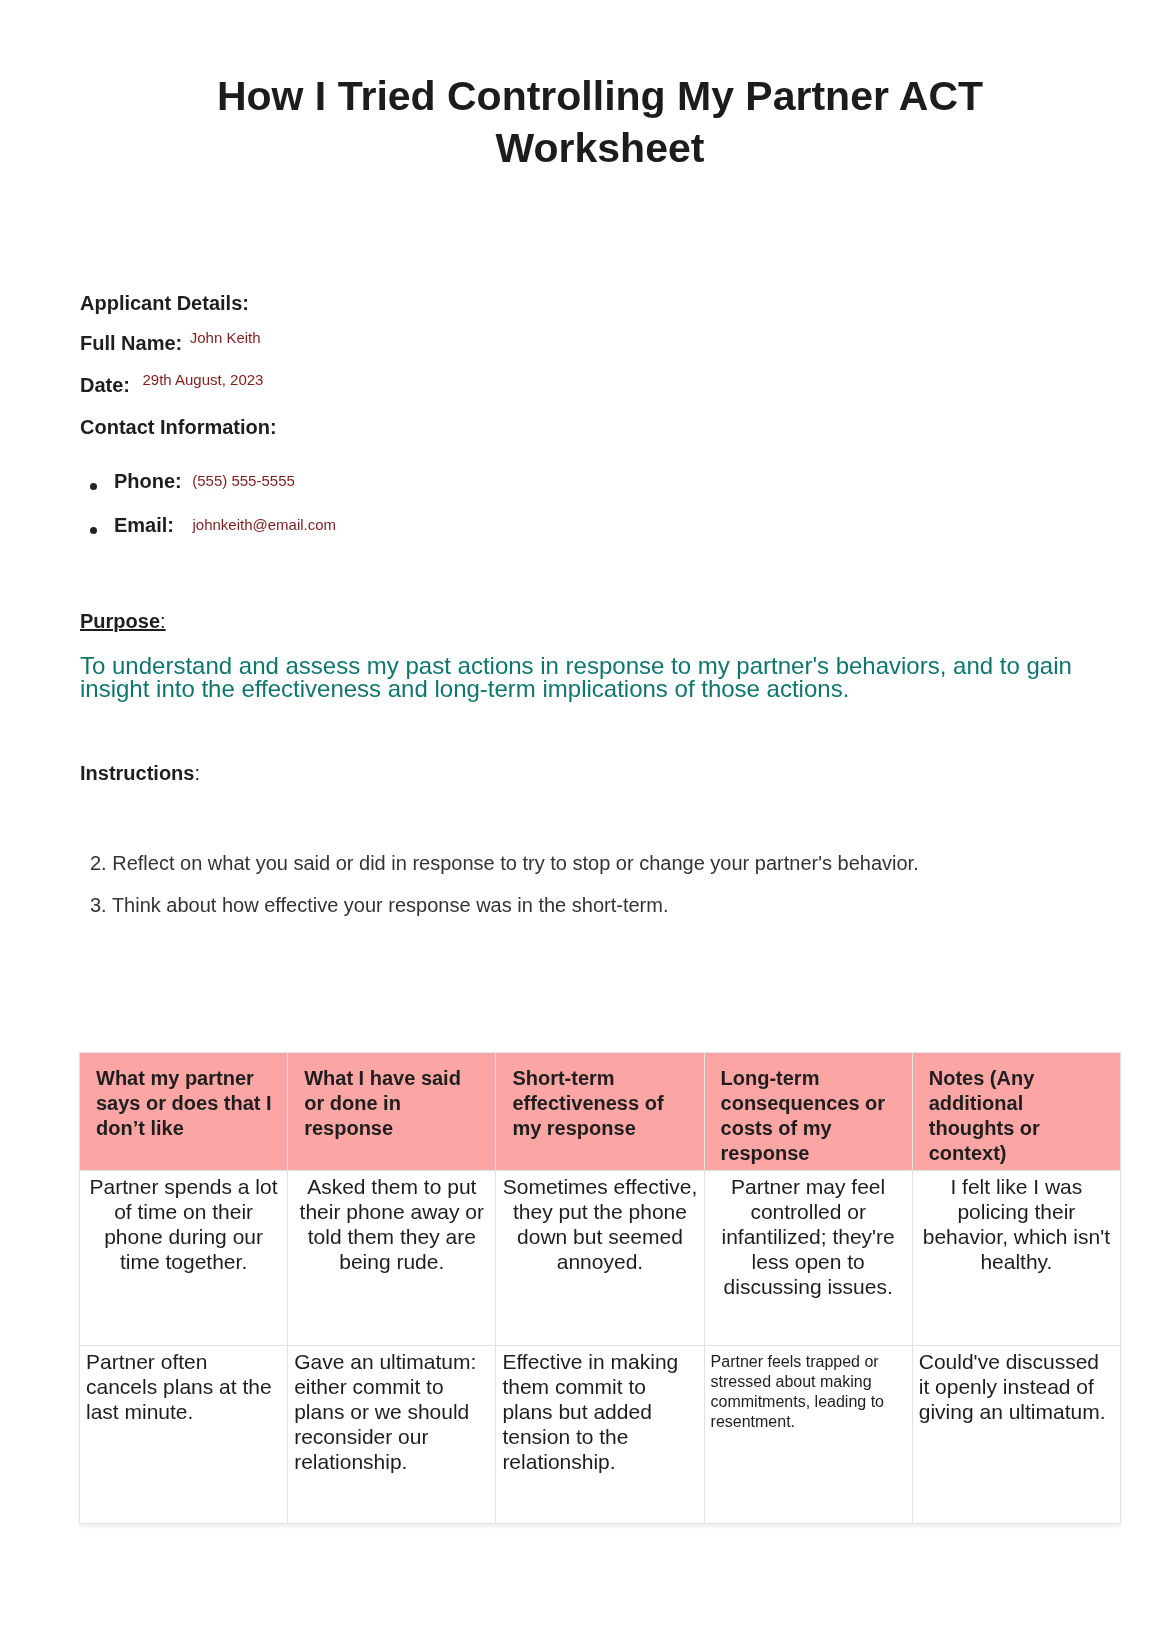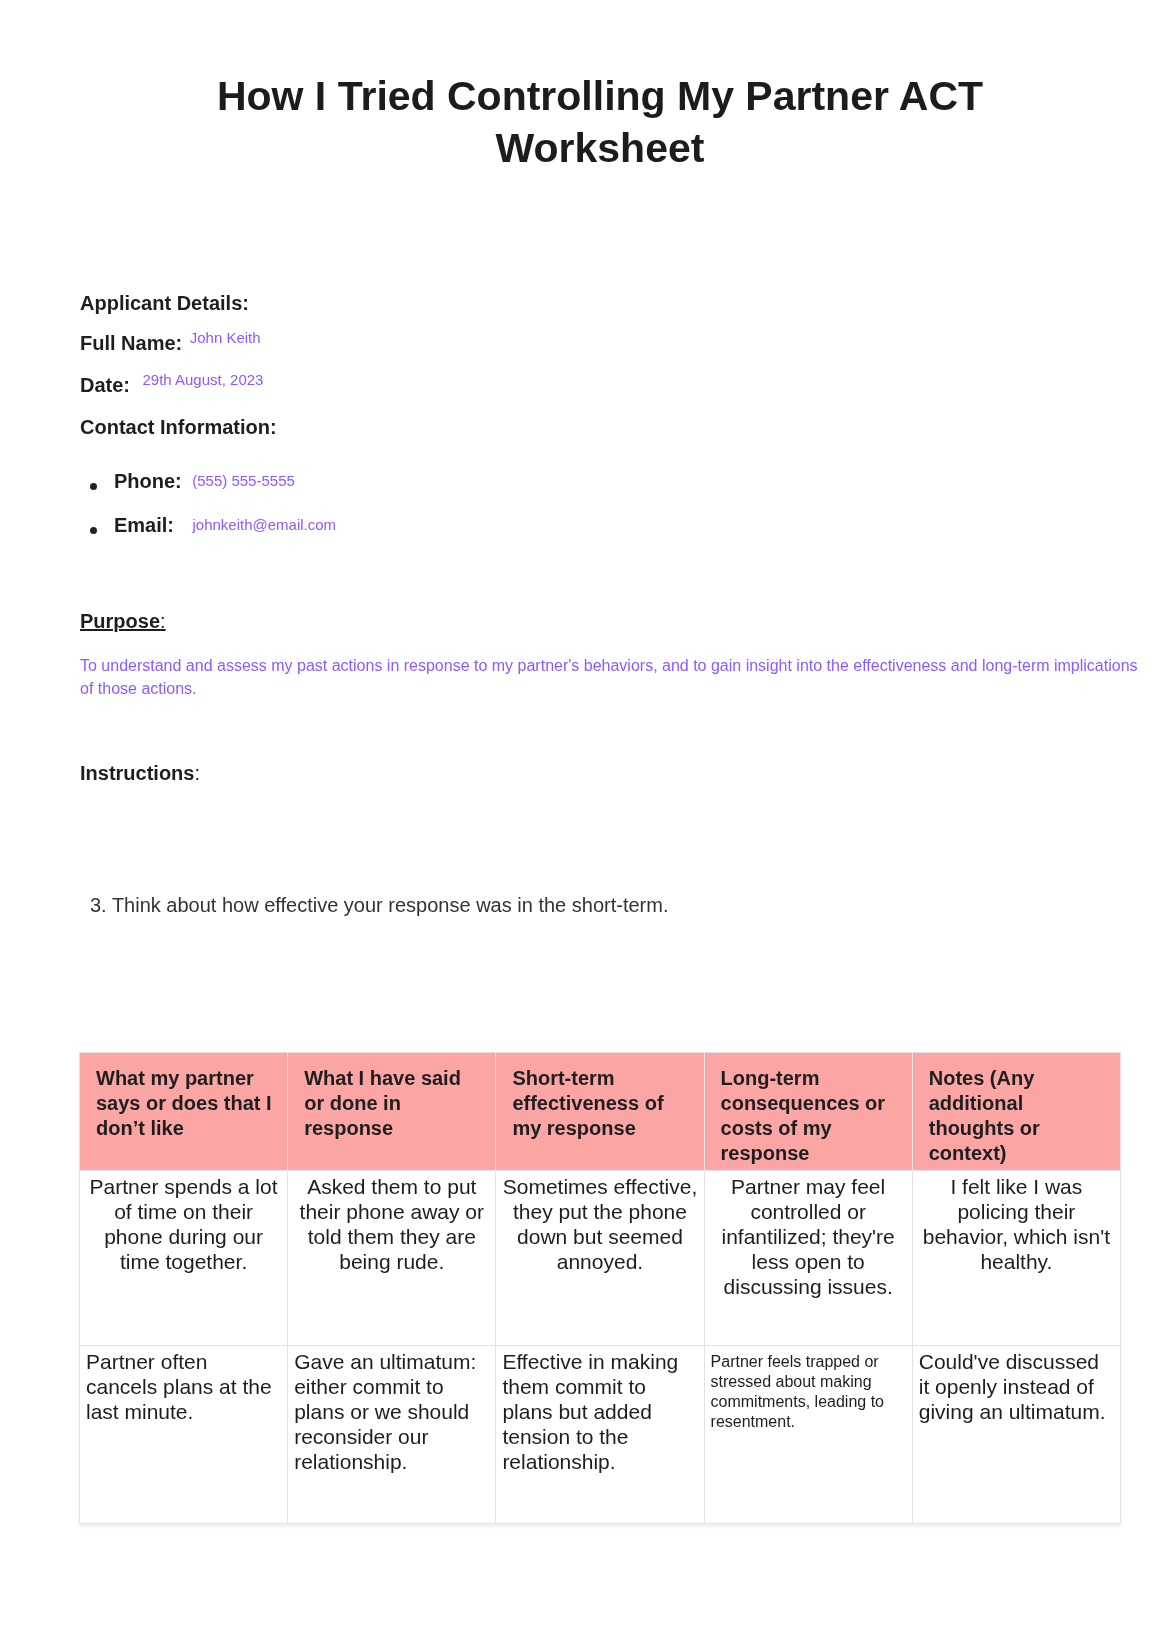--- a/index.html
+++ b/index.html
@@ -45,21 +45,21 @@
       color: #222;
       margin: 0;
     }
     .label-bold {
       font-weight: bold;
       font-size: 20px;
       color: #1e1e1e;
     }
     .small-val {
       font-size: 15px;
-      color: #8b5cf6;
+      color: #7f1d1d;
     }
     .row-abs {
       position: absolute;
       left: 68px;
       white-space: nowrap;
     }
     .bullet {
       position: absolute;
       left: 78px;
       width: 7px;
@@ -71,23 +71,23 @@
       position: absolute;
       left: 68px;
       font-size: 20px;
       color: #1e1e1e;
     }
     .section-head b { font-weight: bold; }
     .para {
       position: absolute;
       left: 68px;
       width: 1060px;
-      font-size: 16px;
+      font-size: 24px;
       line-height: 23px;
-      color: #8b5cf6;
+      color: #0f766e;
     }
     .instr-item {
       position: absolute;
       left: 78px;
       font-size: 20px;
       color: #333;
       white-space: nowrap;
     }
     table.ws {
       position: absolute;
@@ -160,20 +160,21 @@
   </div>
 
   <div class="section-head" style="top:592px;text-decoration:underline;">
     <b>Purpose</b><span>:</span>
   </div>
   <div class="para" style="top:636px;">To understand and assess my past actions in response to my partner's behaviors, and to gain insight into the effectiveness and long-term implications of those actions.</div>
 
   <div class="section-head" style="top:744px;">
     <b>Instructions</b><span>:</span>
   </div>
+  <div class="instr-item" style="top:834px;">2. Reflect on what you said or did in response to try to stop or change your partner's behavior.</div>
   <div class="instr-item" style="top:876px;">3. Think about how effective your response was in the short-term.</div>
 
   <table class="ws">
     <thead>
       <tr>
         <th>What my partner says or does that I don’t like</th>
         <th>What I have said or done in response</th>
         <th>Short-term effectiveness of my response</th>
         <th>Long-term consequences or costs of my response</th>
         <th>Notes (Any additional thoughts or context)</th>

